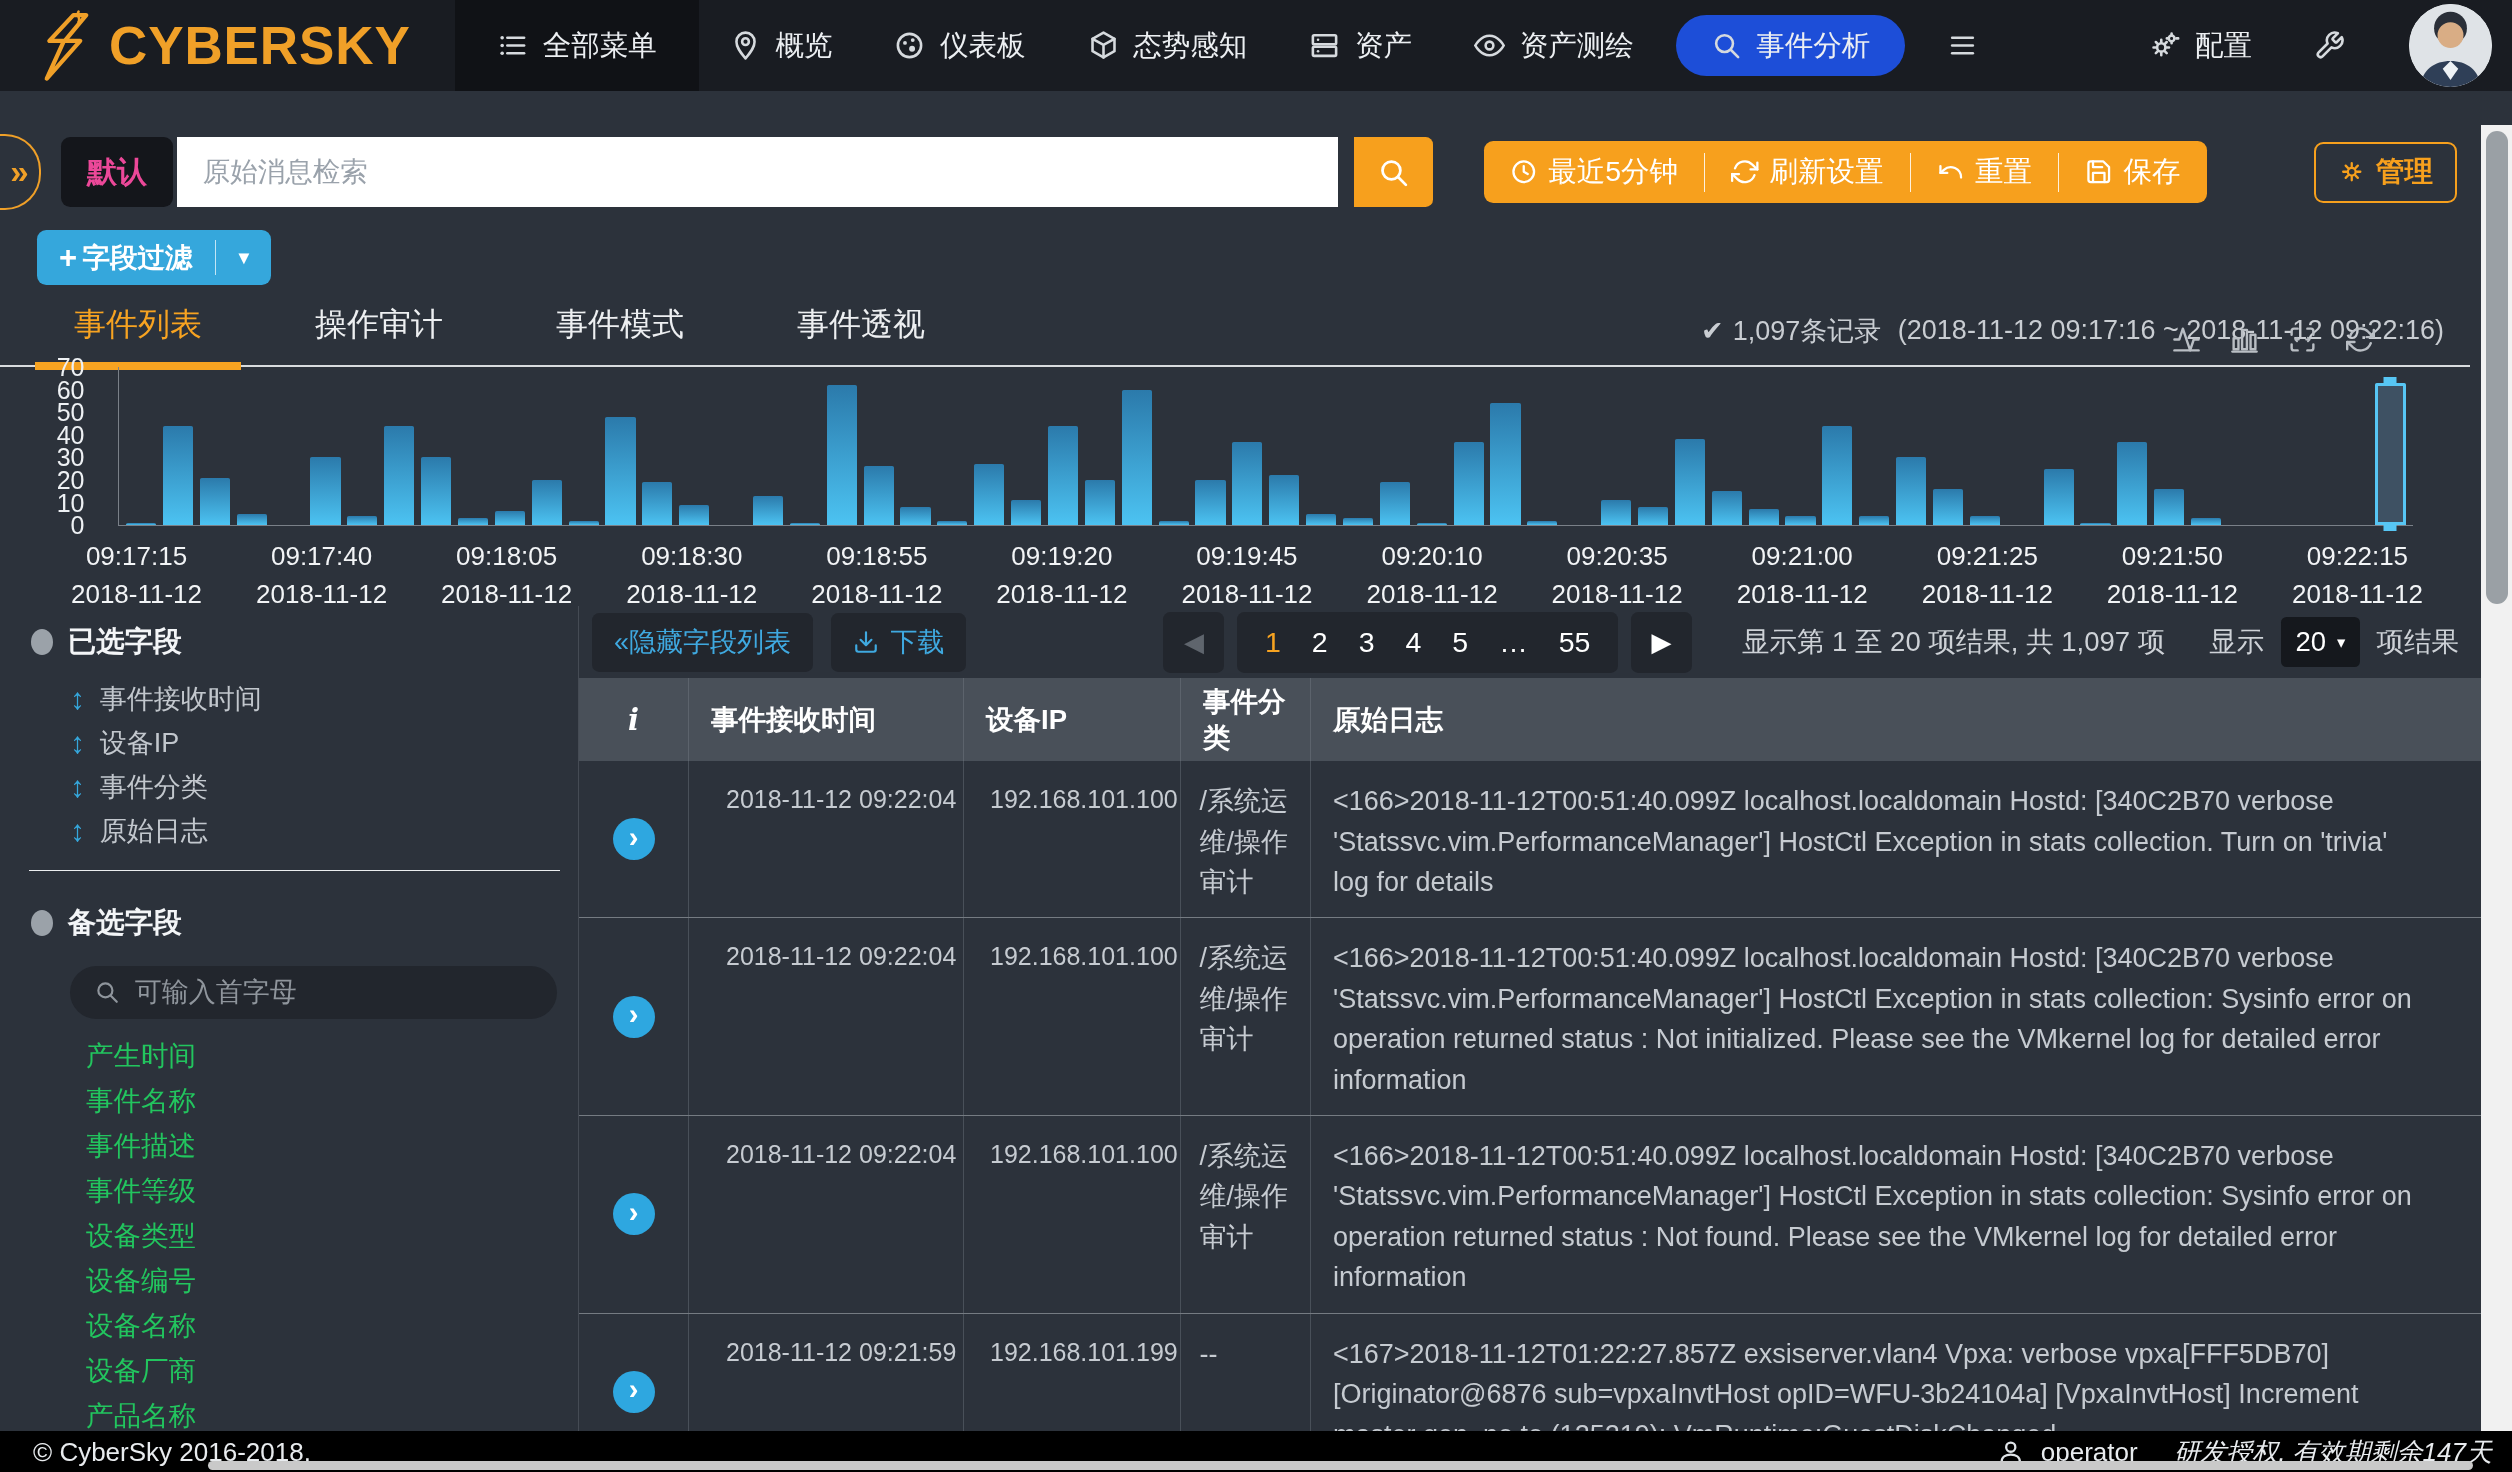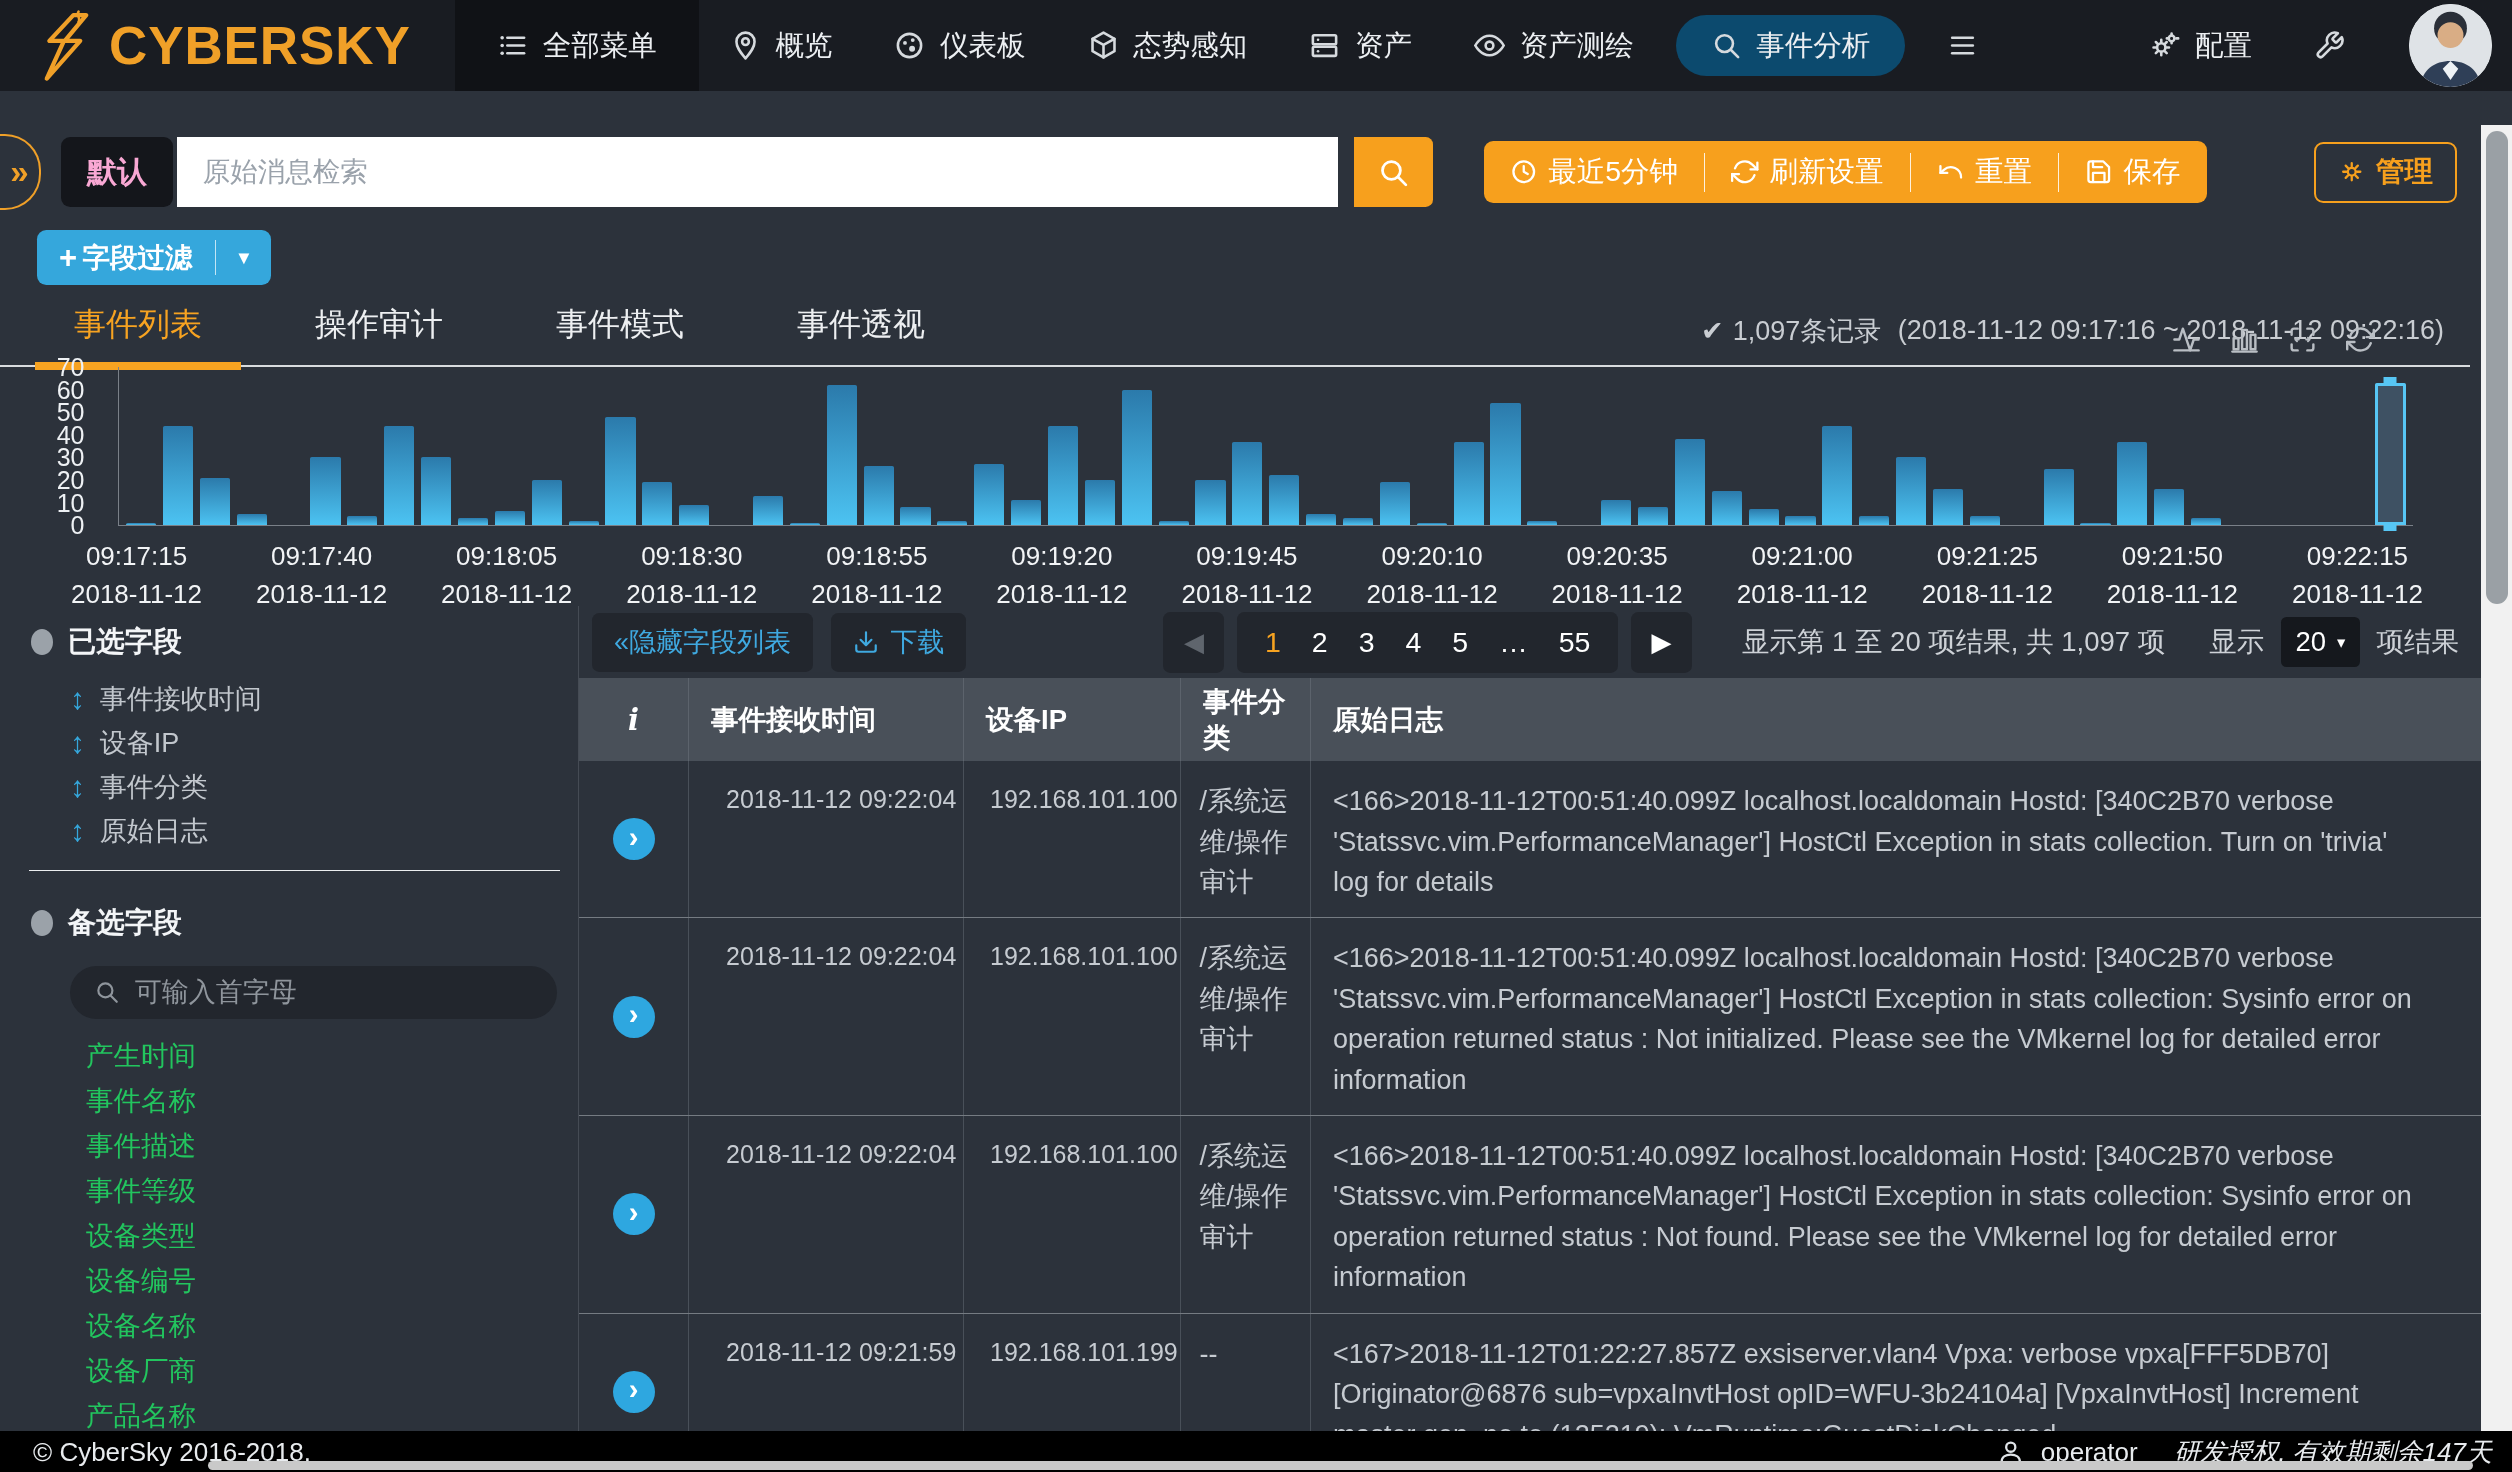--- a/index.html
+++ b/index.html
@@ -10,32 +10,32 @@
           stroke-linecap:round;stroke-linejoin:round;display:block;}
 
   
   .topnav{position:absolute;top:0;left:0;right:0;height:91px;background:#191c22;display:flex;align-items:center;z-index:5;}
   .logo{display:flex;align-items:center;gap:13px;padding:0 42px 0 37px;min-width:376px;cursor:pointer;}
   .logo .ic{width:59px;height:72px;color:#f0a028;}
   .logo-text{font-size:53px;font-weight:bold;color:#f0a028;letter-spacing:0.9px;}
   .nav-item{display:flex;align-items:center;gap:14.7px;padding:0 31px;height:100%;font-size:28.5px;color:#eceff2;cursor:pointer;}
   .nav-item .ic{width:31px;height:31px;color:#d6dade;flex:none;}
   .nav-item.block{background:#101216;padding:0 42px;}
-  .nav-item.pill{height:61px;background:#0c4a6e;border-radius:37px;padding:0 35px;margin:0 11px;}
+  .nav-item.pill{height:61px;background:#1d4ed8;border-radius:37px;padding:0 35px;margin:0 11px;}
   .nav-items{display:flex;align-items:center;height:100%;}
   .nav-right{margin-left:auto;display:flex;align-items:center;height:100%;}
   .avatar{width:83px;height:83px;border-radius:50%;overflow:hidden;margin:0 20px 0 33px;flex:none;cursor:pointer;background:#dfe3e7;}
   .avatar svg{width:100%;height:100%;display:block;}
 
   
   .search-row{position:absolute;top:136px;left:0;right:55px;height:72px;display:flex;align-items:center;}
   .collapse-handle{width:39px;height:72px;border:2.8px solid #f0a028;border-left:none;border-radius:0 36px 36px 0;
        display:flex;align-items:center;justify-content:center;color:#f0a028;font-size:33px;font-weight:bold;cursor:pointer;flex:none;}
   .scope{margin-left:20px;background:#14161b;border-radius:9.2px;padding:0 26px;height:70px;display:flex;align-items:center;
-       font-size:30px;font-weight:bold;color:#f9a8d4;flex:none;cursor:pointer;}
+       font-size:30px;font-weight:bold;color:#ec4899;flex:none;cursor:pointer;}
   .search-box{display:flex;height:70px;margin-left:3.7px;width:1256px;flex:none;gap:16px;}
   .search-box input{flex:1;border:none;background:#fff;font-size:27.5px;padding:0 26px;color:#444;outline:none;
        font-family:"Liberation Sans","DejaVu Sans",sans-serif;}
   .search-box input::placeholder{color:#9aa2ab;}
   .search-btn{width:79px;background:#f7a01d;display:flex;align-items:center;justify-content:center;color:#fff;
        border-radius:0 7.3px 7.3px 0;cursor:pointer;border:none;}
   .search-btn .ic{width:33px;height:33px;}
   .time-group{margin-left:51px;height:62px;background:#f7a01d;border-radius:9.2px;display:flex;align-items:center;color:#fff;flex:none;}
   .tg-btn{display:flex;align-items:center;gap:11px;padding:0 26px;font-size:28.5px;height:39px;cursor:pointer;
        border-right:1.8px solid rgba(255,255,255,.85);}

